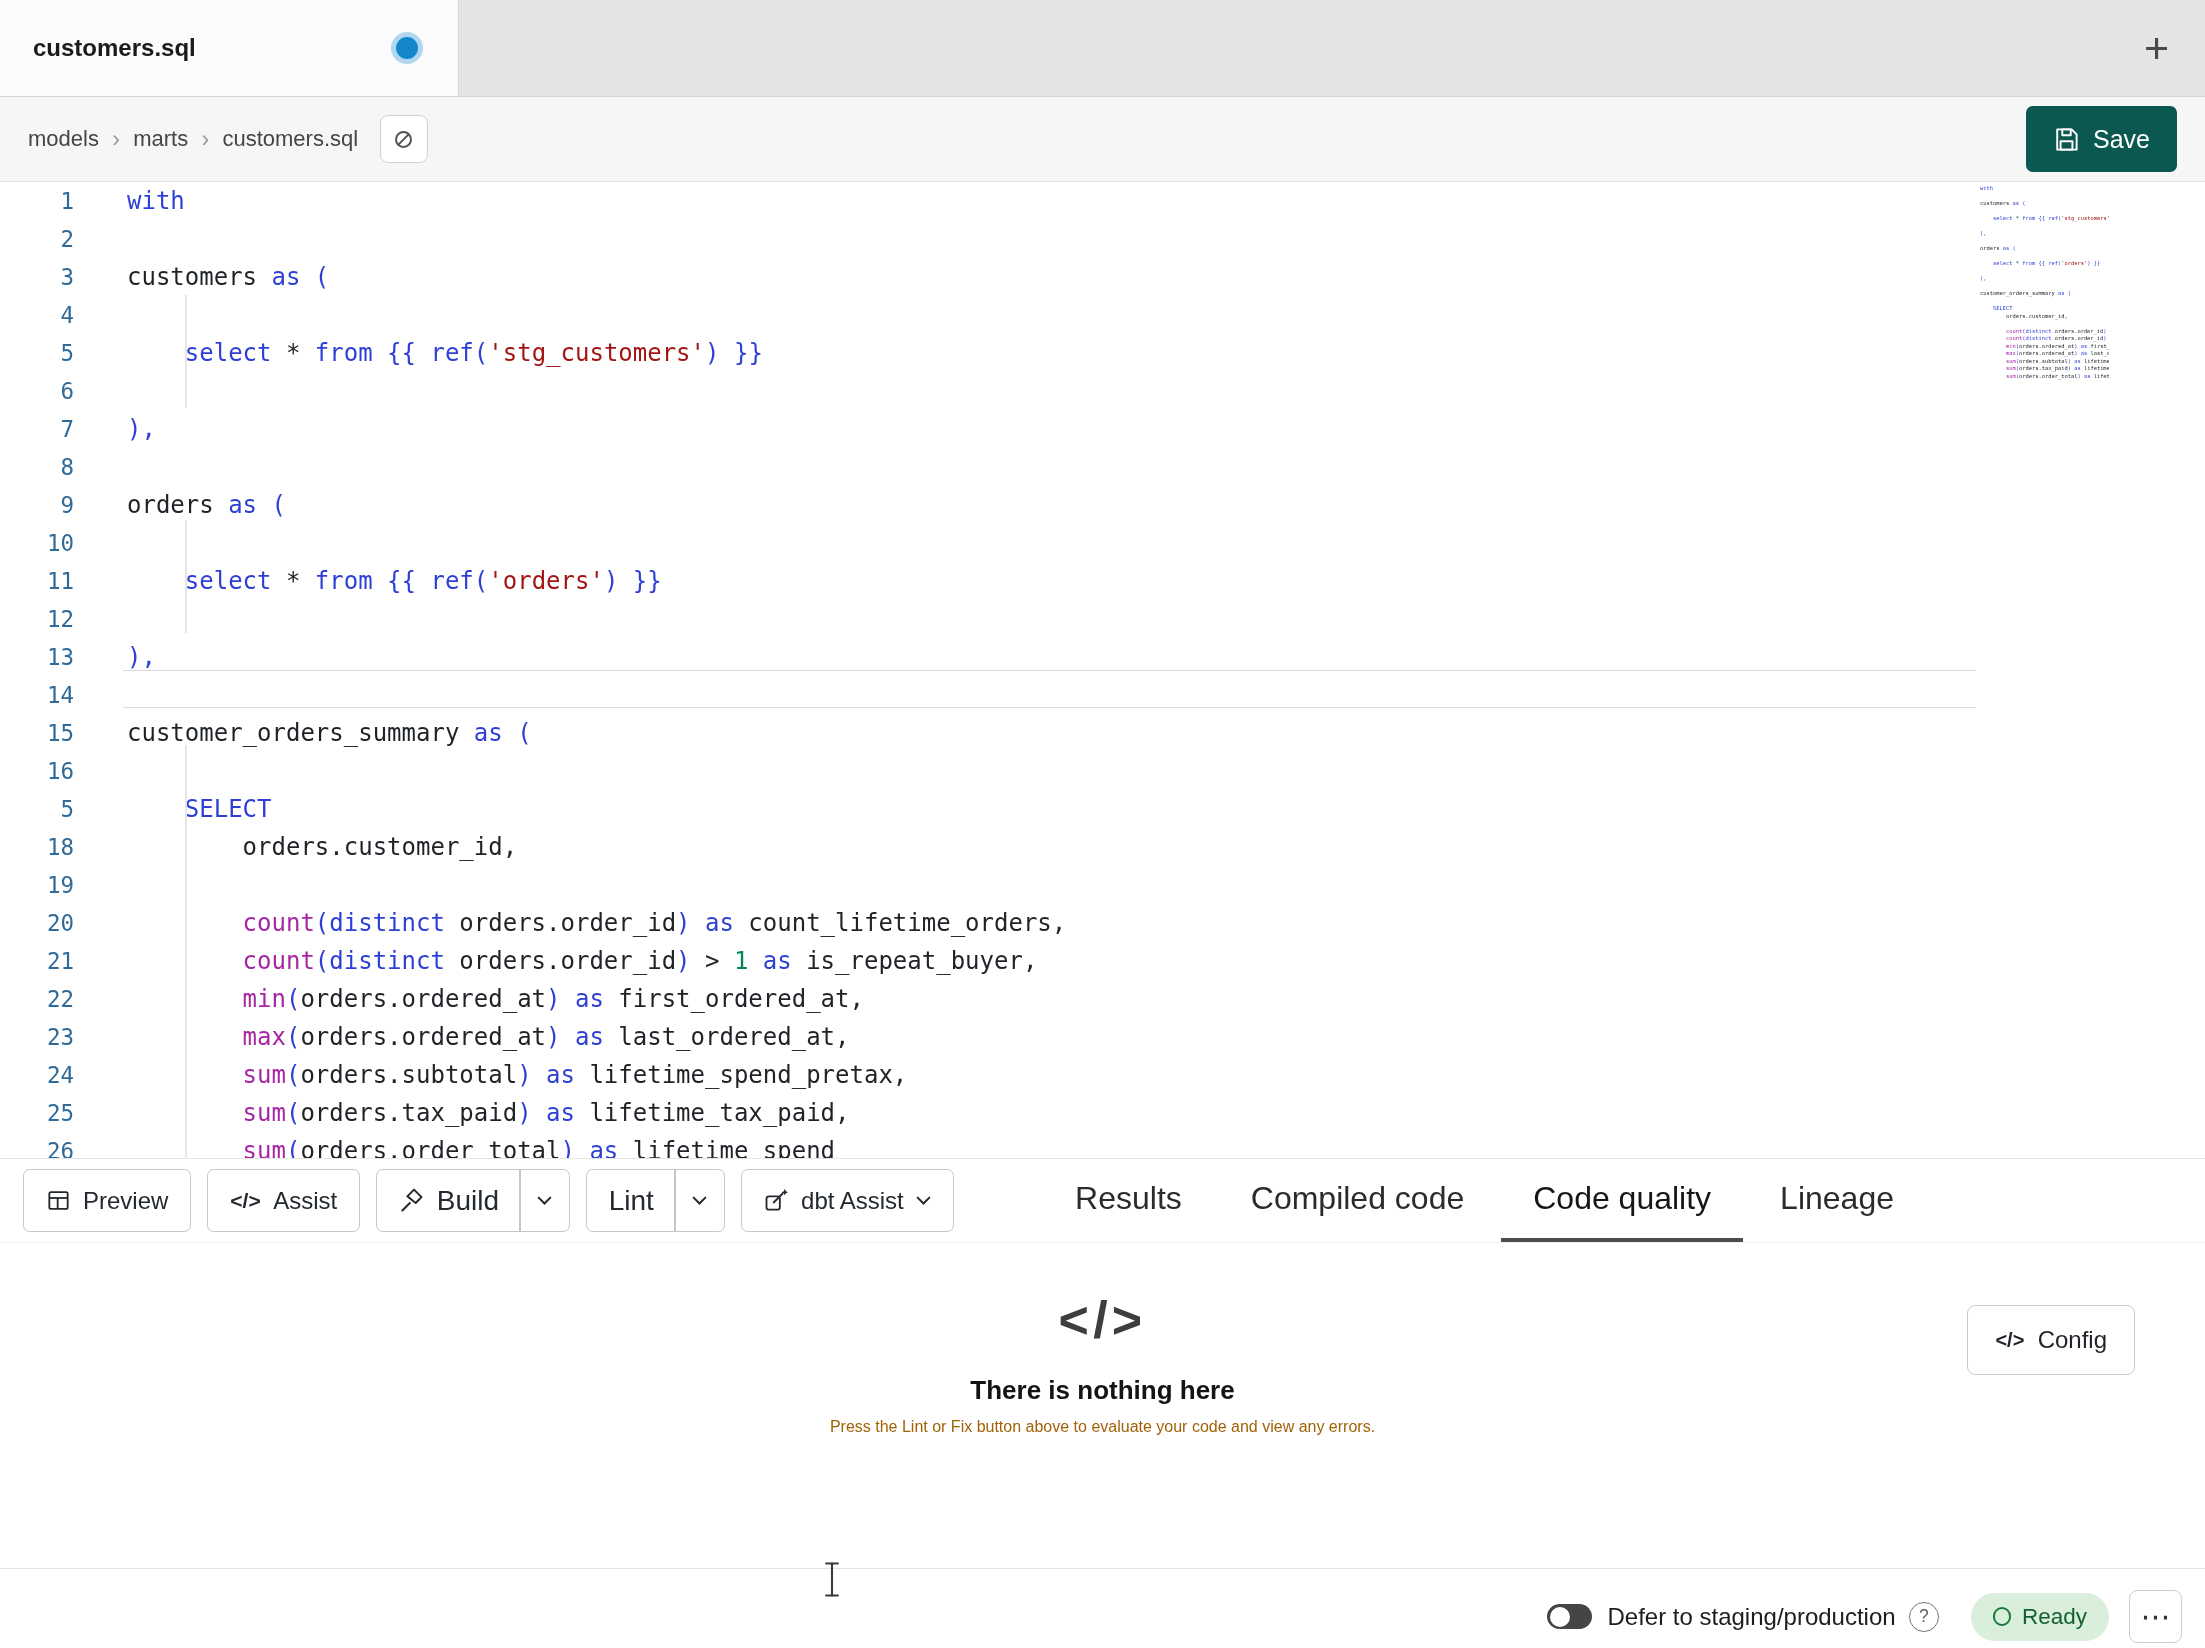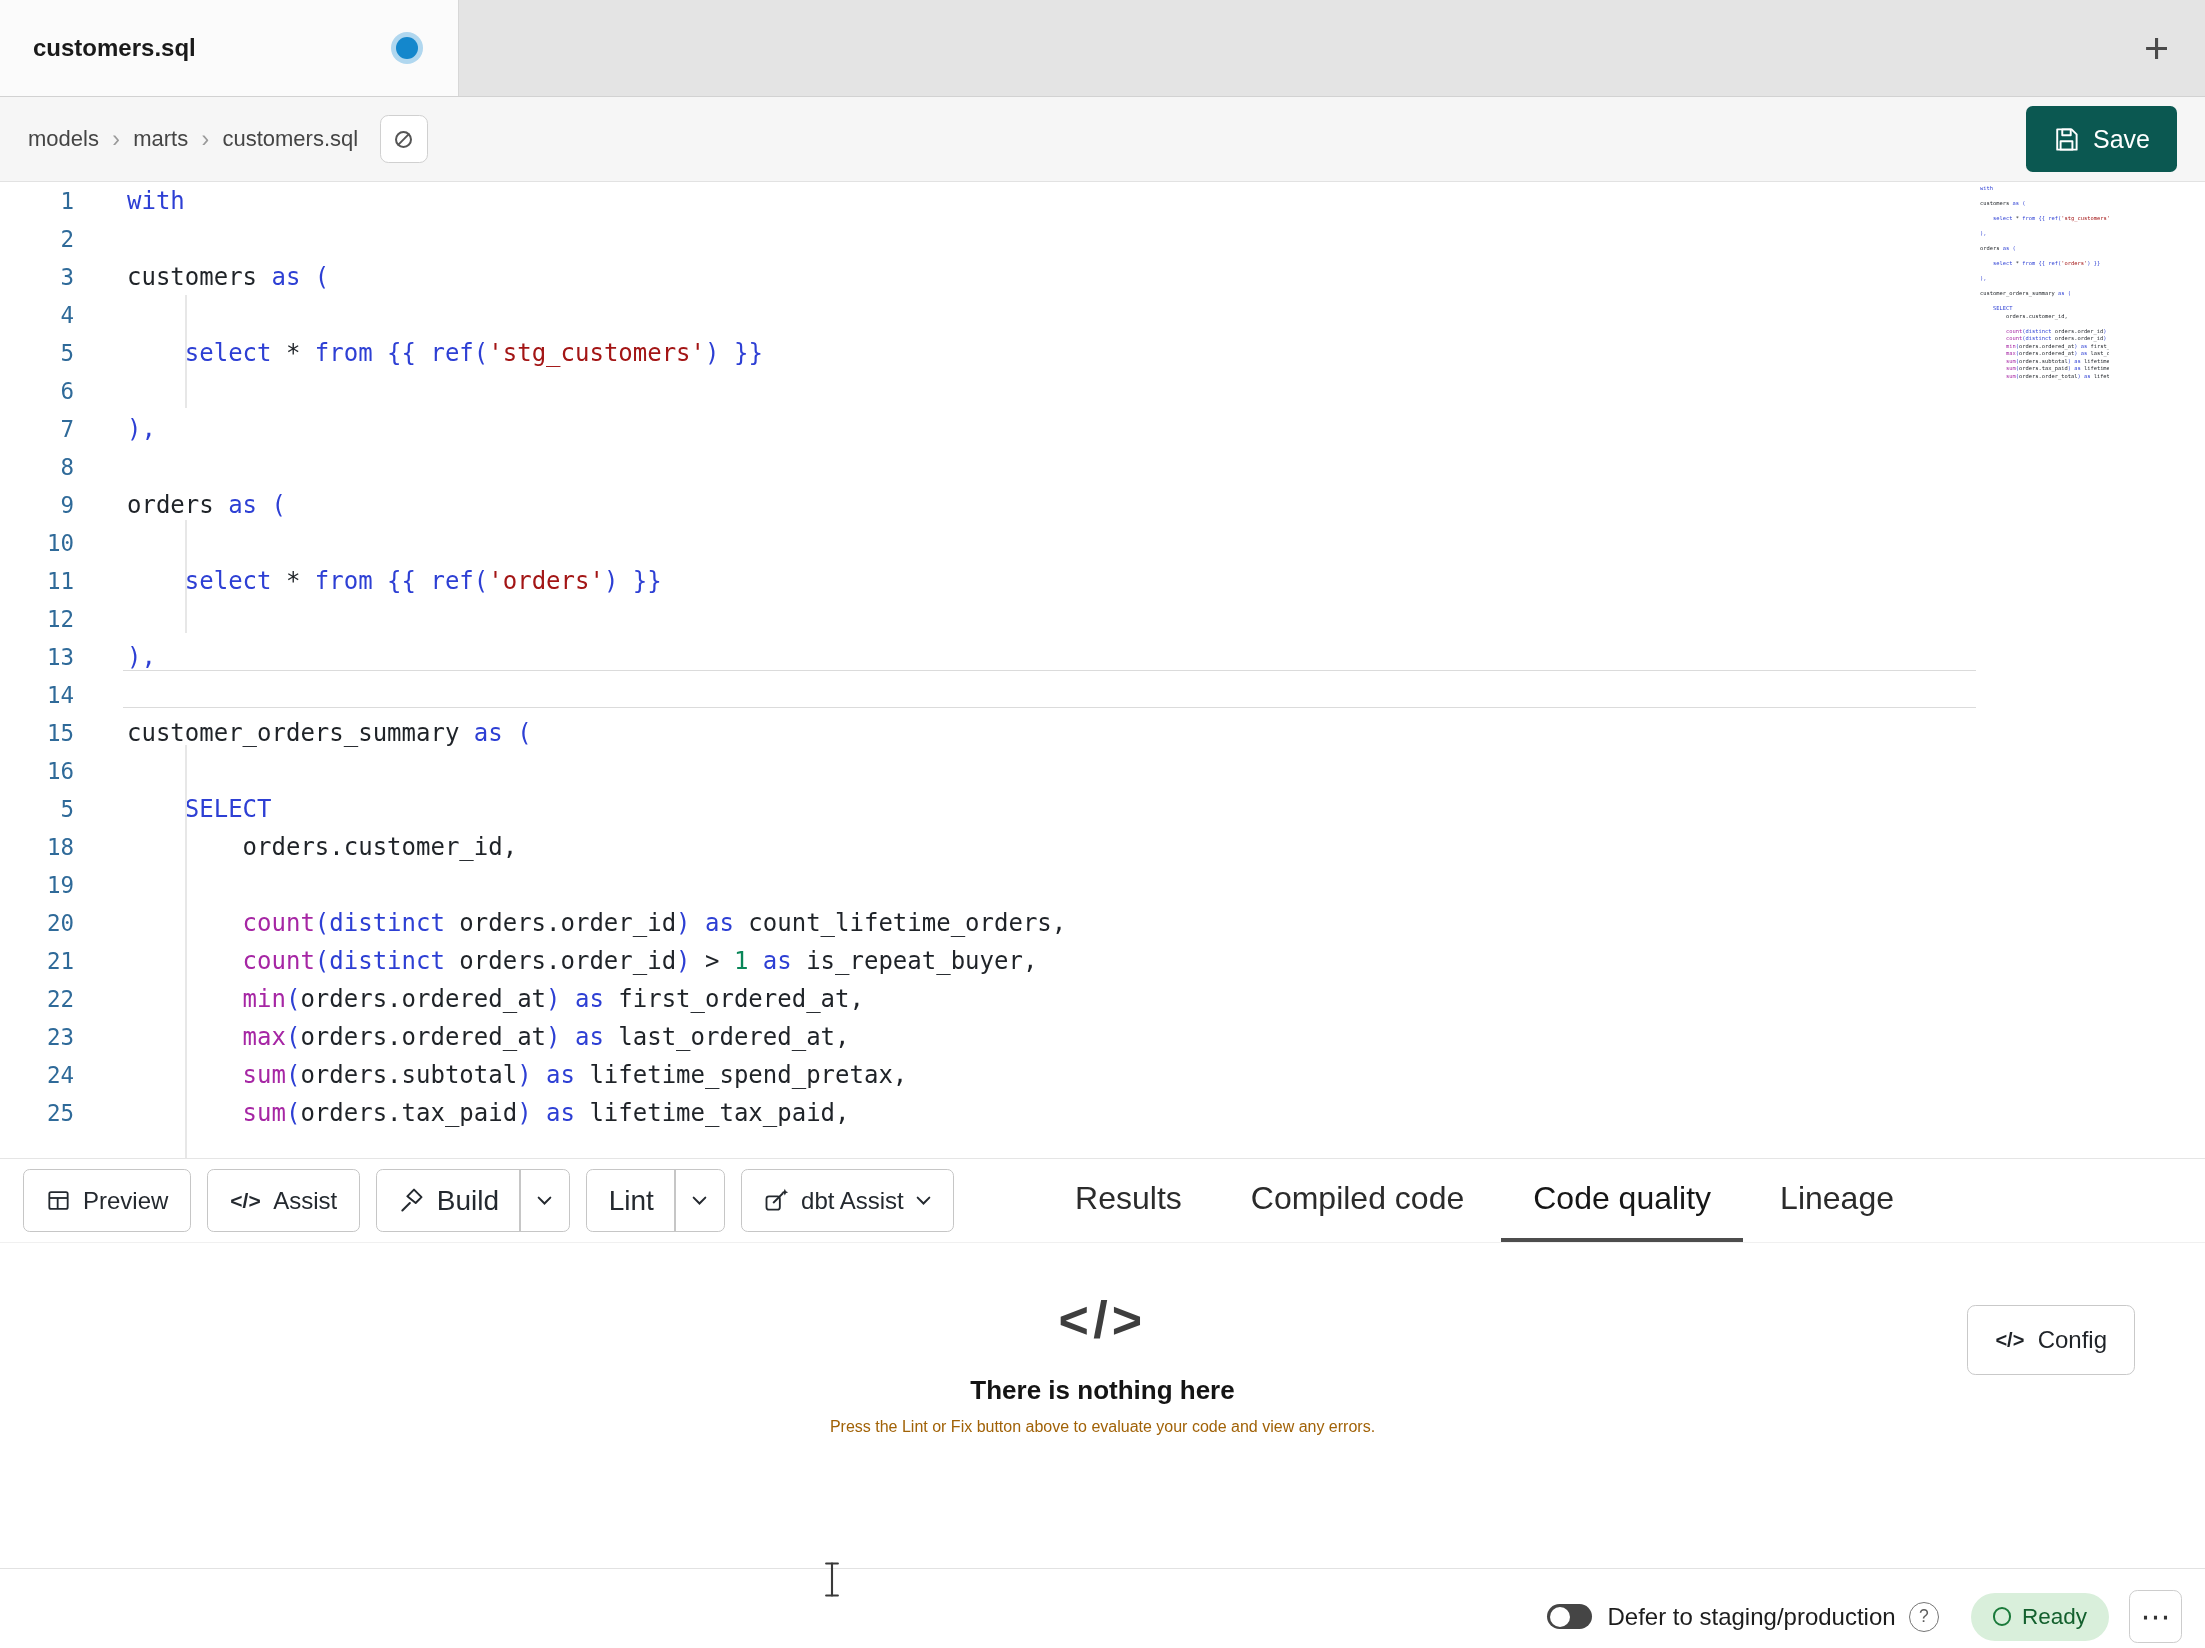--- a/index.html
+++ b/index.html
@@ -209,20 +209,24 @@
           <span class="code-text"><span class="tk-id">        </span><span class="tk-fn">max</span><span class="tk-pn">(</span><span class="tk-id">orders.ordered_at</span><span class="tk-pn">)</span><span class="tk-id"> </span><span class="tk-kw">as</span><span class="tk-id"> last_ordered_at,</span></span>
         </div>
         <div class="code-line">
           <span class="gutter">24</span>
           <span class="code-text"><span class="tk-id">        </span><span class="tk-fn">sum</span><span class="tk-pn">(</span><span class="tk-id">orders.subtotal</span><span class="tk-pn">)</span><span class="tk-id"> </span><span class="tk-kw">as</span><span class="tk-id"> lifetime_spend_pretax,</span></span>
         </div>
         <div class="code-line">
           <span class="gutter">25</span>
           <span class="code-text"><span class="tk-id">        </span><span class="tk-fn">sum</span><span class="tk-pn">(</span><span class="tk-id">orders.tax_paid</span><span class="tk-pn">)</span><span class="tk-id"> </span><span class="tk-kw">as</span><span class="tk-id"> lifetime_tax_paid,</span></span>
         </div>
+        <div class="code-line">
+          <span class="gutter">26</span>
+          <span class="code-text"><span class="tk-id">        </span><span class="tk-fn">sum</span><span class="tk-pn">(</span><span class="tk-id">orders.order_total</span><span class="tk-pn">)</span><span class="tk-id"> </span><span class="tk-kw">as</span><span class="tk-id"> lifetime_spend</span></span>
+        </div>
       </div>
     <div class="current-line-box" id="current-line" style="top: 488px;"></div>
     <div class="indent-guide guide-1"></div>
     <div class="indent-guide guide-2"></div>
     <div class="indent-guide guide-3"></div>
     <div class="minimap">
       <div id="minimap-content">
           <div class="mini-line"><span class="code-text"><span class="tk-kw">with</span></span></div>
           <div class="mini-line"><span class="code-text"></span></div>
           <div class="mini-line"><span class="code-text"><span class="tk-id">customers </span><span class="tk-kw">as</span><span class="tk-id"> </span><span class="tk-pn">(</span></span></div>

